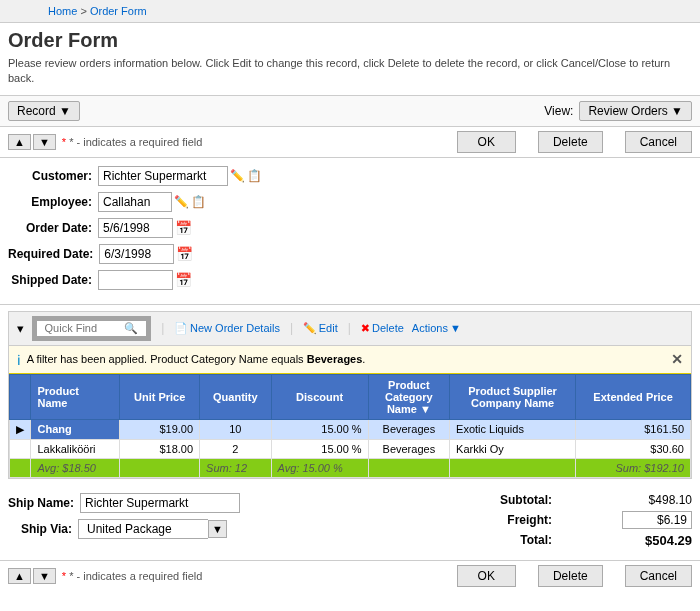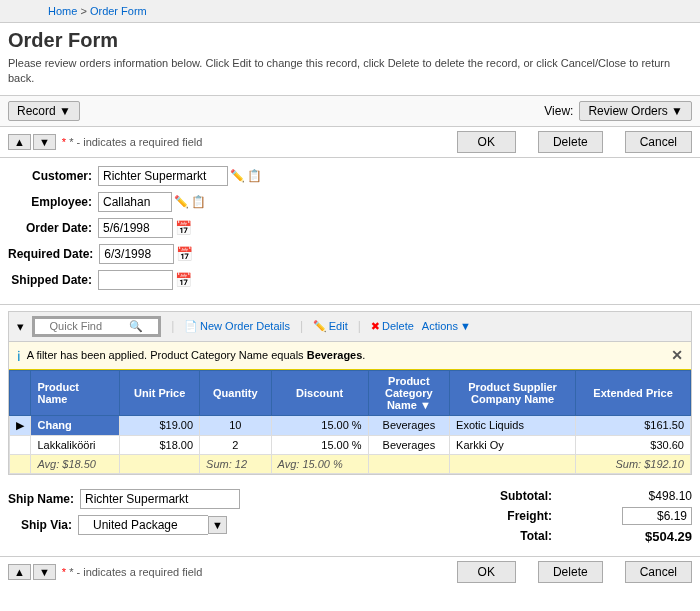--- a/index.html
+++ b/index.html
@@ -37,48 +37,48 @@
     .form-label-right { font-weight: bold; font-size: 12px; min-width: 90px; text-align: right; padding-right: 6px; white-space: nowrap; }
     .form-input { border: 1px solid #aaa; padding: 2px 4px; font-size: 12px; background: #fff; }
     .form-input-wide { width: 160px; }
     .form-input-addr { width: 180px; text-align: right; }
     .form-input-date { width: 75px; }
     .icon-btn { background: none; border: none; cursor: pointer; font-size: 12px; margin-left: 2px; }
     .calendar-icon { font-size: 14px; cursor: pointer; }
     
     .subgrid-container { margin: 6px 8px; border: 1px solid #ccc; }
     .subgrid-toolbar { display: flex; align-items: center; padding: 4px 6px; background: #f0f0f0; border-bottom: 1px solid #ccc; gap: 8px; }
-    .quick-find { display: flex; align-items: center; border: 3px solid #a3a3a3; background: #fff; padding: 1px 15px; }
+    .quick-find { display: flex; align-items: center; border: 5px solid #a3a3a3; background: #fff; padding: 1px 8px; }
     .quick-find input { border: none; outline: none; font-size: 11px; width: 80px; }
     .subgrid-btn { background: none; border: none; cursor: pointer; font-size: 11px; color: #0066cc; display: flex; align-items: center; gap: 2px; }
     .separator { color: #ccc; margin: 0 2px; }
     
     .filter-bar { background: #fffbe6; border-bottom: 1px solid #e0cc00; padding: 4px 8px; display: flex; align-items: center; gap: 6px; font-size: 11px; }
     .filter-close { margin-left: auto; cursor: pointer; color: #555; font-size: 14px; font-weight: bold; }
     
     .data-table { width: 100%; border-collapse: collapse; }
     .data-table th { background: #4472c4; color: #fff; padding: 4px 6px; font-size: 11px; font-weight: bold; border: 1px solid #3366aa; text-align: center; vertical-align: middle; }
     .data-table th.left { text-align: left; }
     .data-table td { padding: 3px 6px; border: 1px solid #ddd; font-size: 11px; vertical-align: middle; }
     .data-table tr.selected td { background: #cce0ff; }
     .data-table tr.normal td { background: #fff; }
-    .data-table .footer-row td { background: #fef9c3; font-size: 11px; color: #555; font-style: italic; }
+    .data-table .footer-row td { background: #84cc16; font-size: 11px; color: #555; font-style: italic; }
     .row-indicator { width: 12px; text-align: center; font-size: 10px; }
     .price-cell { text-align: right; }
     .qty-cell { text-align: center; }
     .discount-cell { text-align: right; }
     .category-cell { text-align: center; }
     
     .bottom-section { padding: 8px; display: flex; justify-content: space-between; align-items: flex-start; }
     .ship-fields { flex: 1; }
     .ship-row { display: flex; align-items: center; margin-bottom: 6px; }
     .ship-label { font-weight: bold; min-width: 70px; text-align: right; padding-right: 6px; }
     .ship-input { border: 1px solid #aaa; padding: 2px 4px; font-size: 12px; width: 160px; }
     .ship-via-container { display: flex; align-items: center; gap: 0; }
-    .ship-via-input { border: 1px solid #aaa; padding: 2px 14px; font-size: 12px; width: 130px; border-right: none; }
+    .ship-via-input { border: 1px solid #aaa; padding: 2px 8px; font-size: 12px; width: 130px; border-right: none; }
     .ship-via-dropdown { border: 1px solid #aaa; padding: 2px 3px; font-size: 11px; background: #e8e8e8; cursor: pointer; }
     
     .totals-section { min-width: 220px; }
     .totals-row { display: flex; justify-content: space-between; align-items: center; margin-bottom: 4px; }
     .totals-label { font-weight: bold; font-size: 12px; text-align: right; min-width: 80px; }
     .totals-value { font-size: 12px; min-width: 70px; text-align: right; }
     .freight-input { border: 1px solid #aaa; padding: 1px 4px; font-size: 12px; width: 70px; text-align: right; }
     .total-value { font-weight: bold; font-size: 13px; }
     
     .bottom-nav-bar { display: flex; align-items: center; padding: 4px 8px; gap: 6px; border-top: 1px solid #ccc; background: #fff; }

